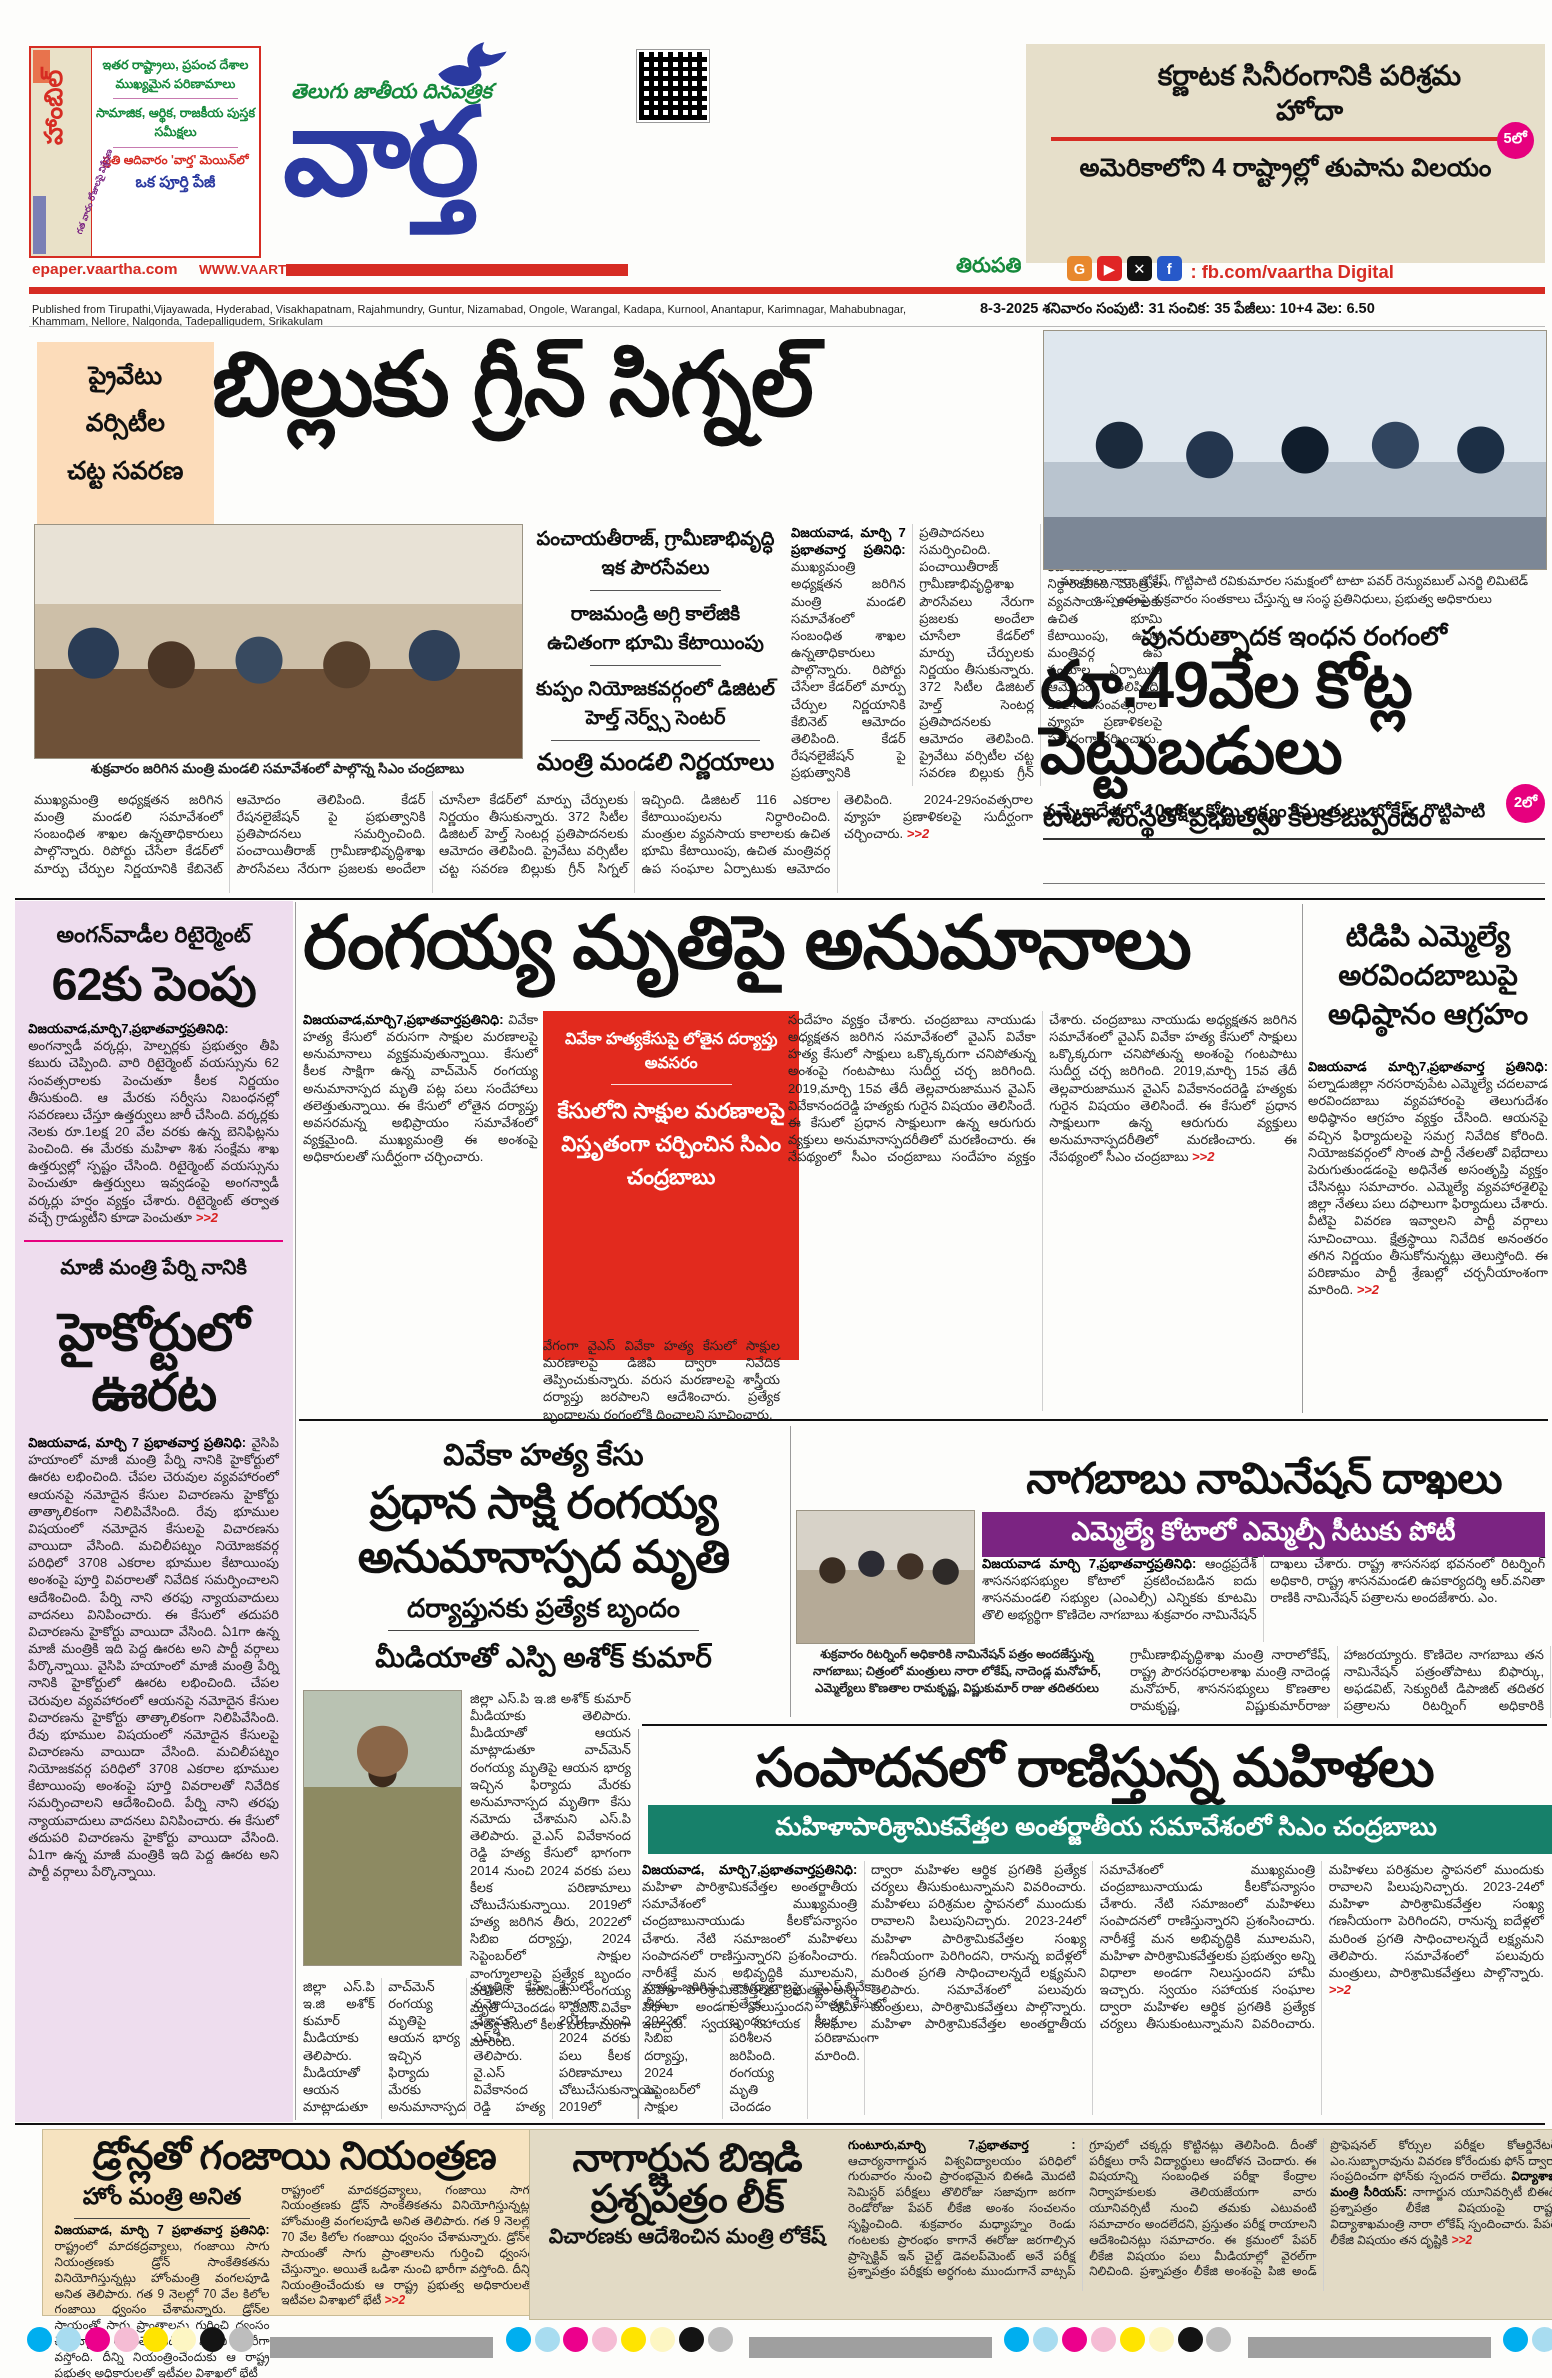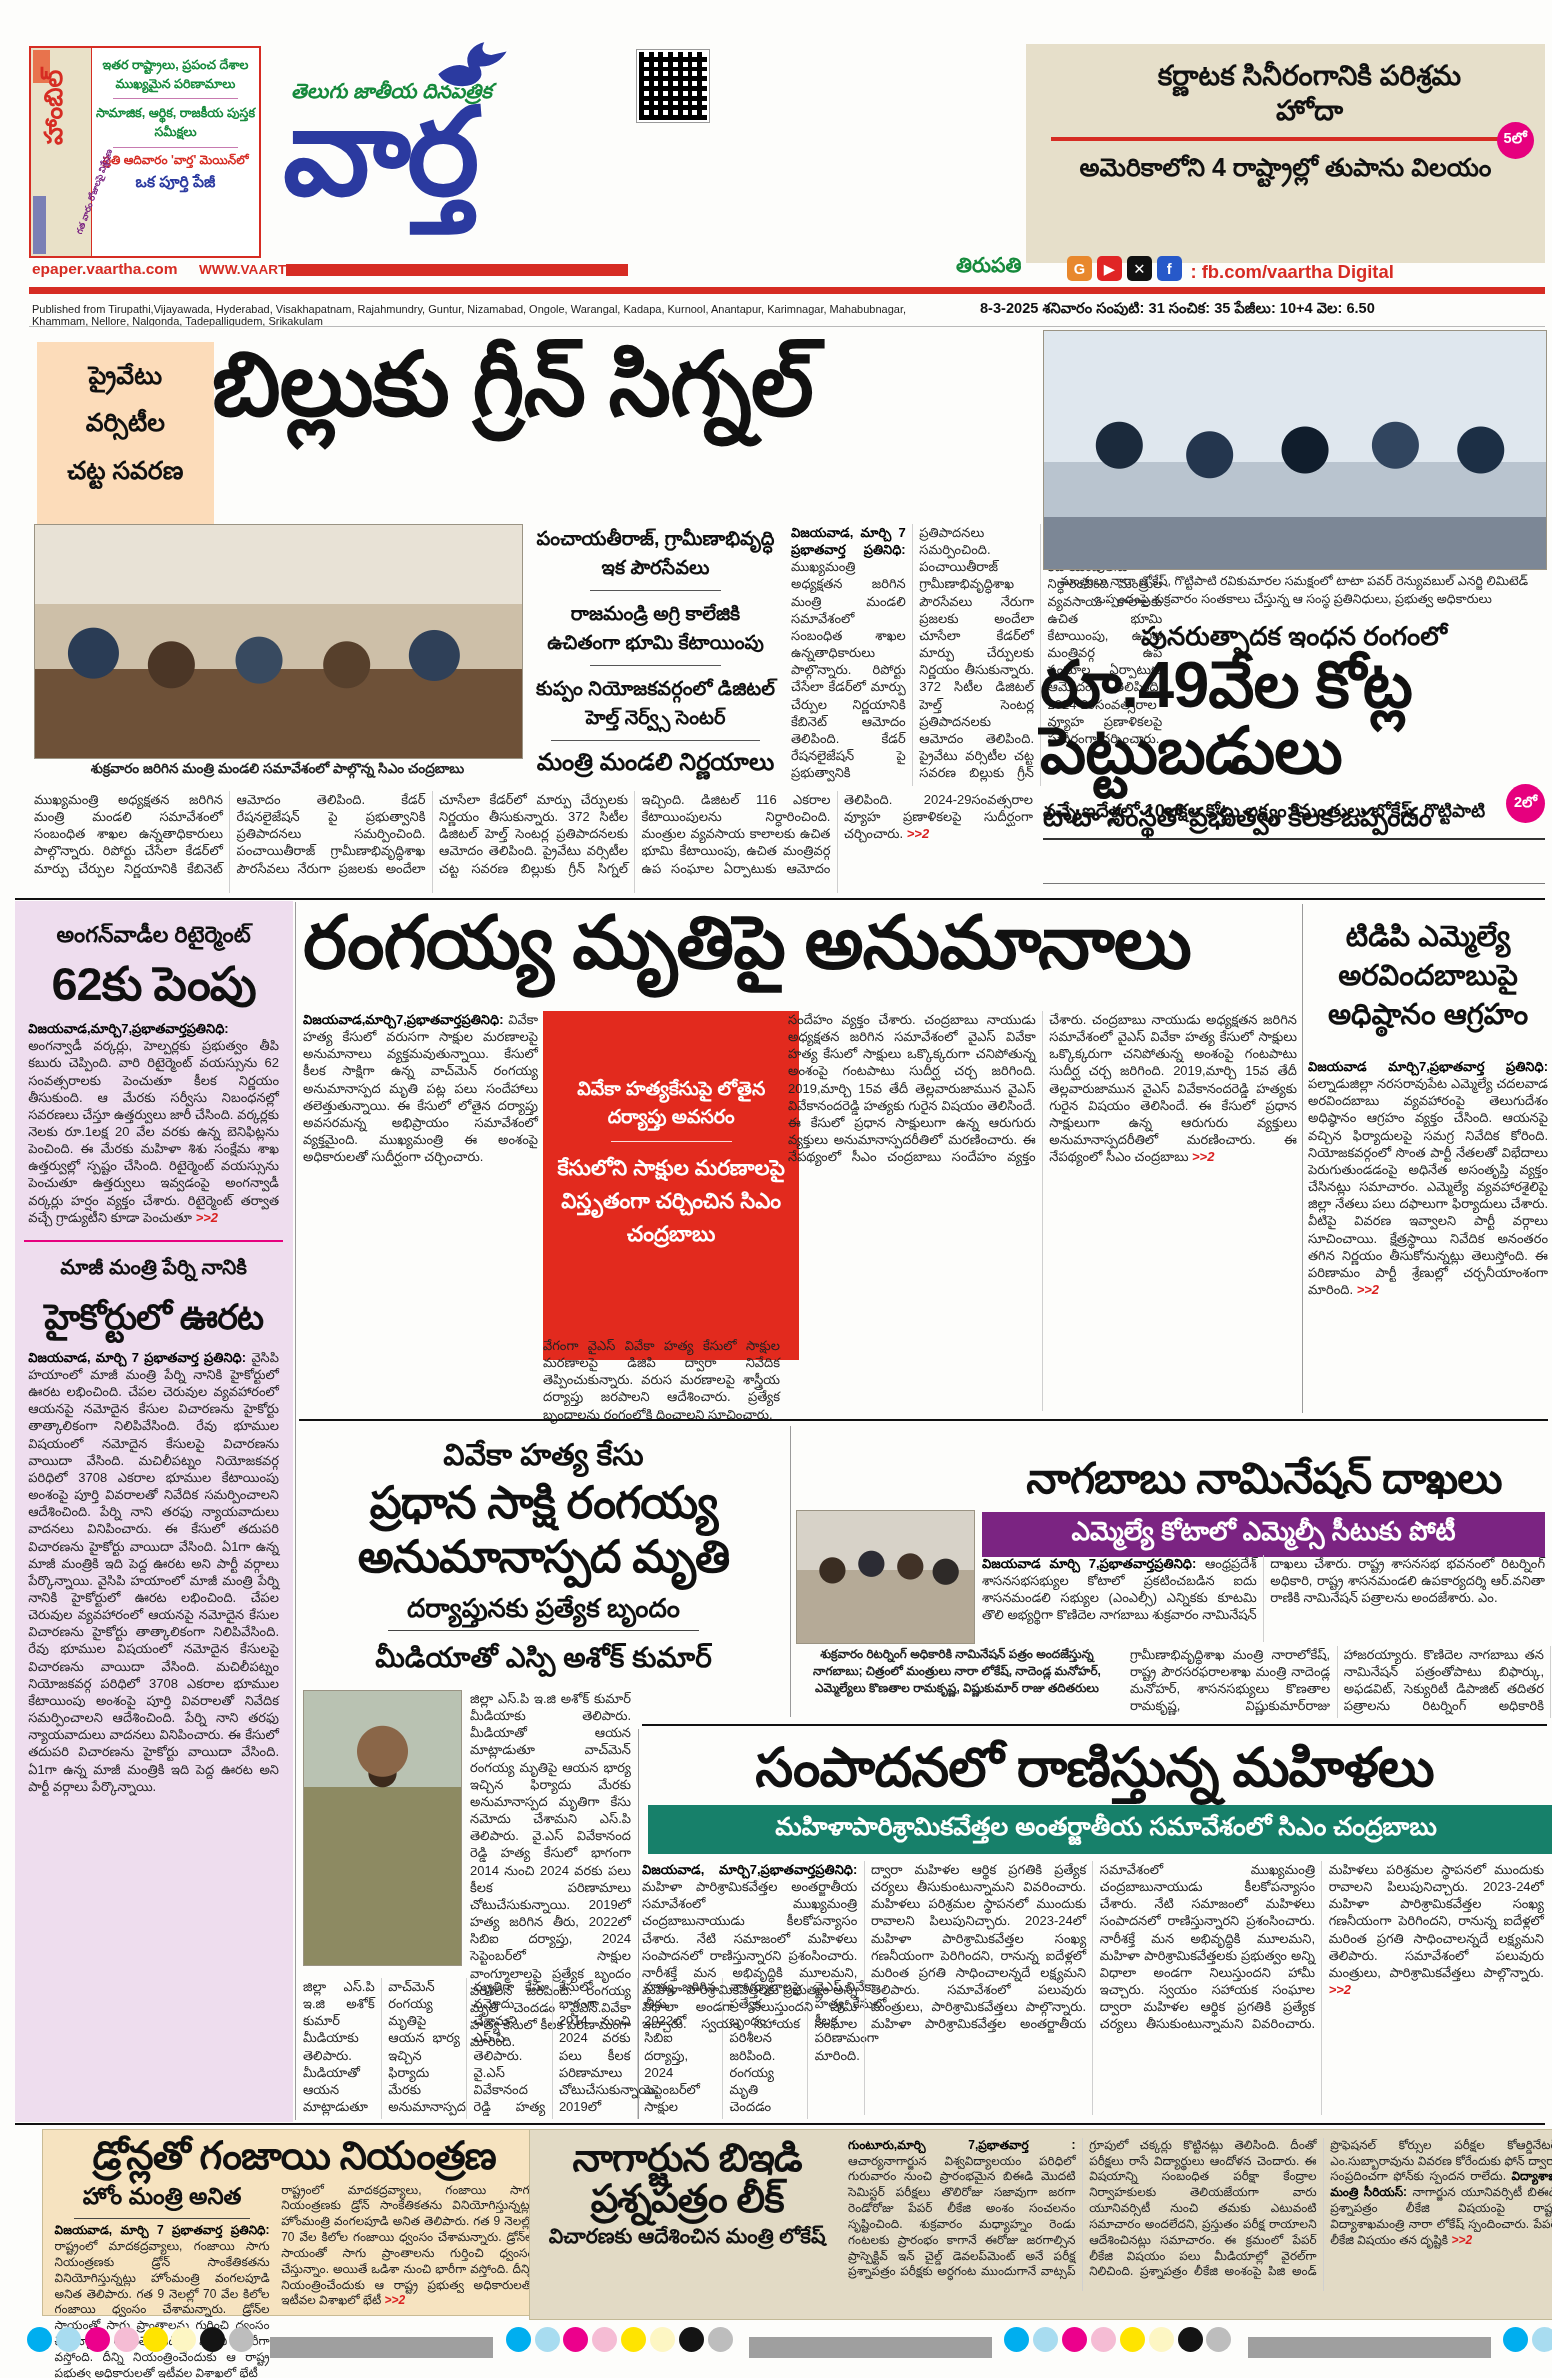--- a/index.html
+++ b/index.html
@@ -149,36 +149,36 @@
   <div class="abs pinkcol" style="left:14.6px;top:901px;width:278px;height:1221px;padding:0;">
     <div class="center" style="font-weight:800;font-size:22px;padding-top:21.3px;color:#111;">అంగన్‌వాడీల రిటైర్మెంట్</div>
     <div class="center hl" style="font-size:47px;margin-top:5.8px;">62కు పెంపు</div>
     <div class="body" style="padding:11.6px 13.6px 0 13.6px;">
       <span class="dateline">విజయవాడ,మార్చి7,ప్రభాతవార్తప్రతినిధి:</span>
       <span>అంగన్వాడీ వర్కర్లు, హెల్పర్లకు ప్రభుత్వం తీపి కబురు చెప్పింది. వారి రిటైర్మెంట్ వయస్సును 62 సంవత్సరాలకు పెంచుతూ కీలక నిర్ణయం తీసుకుంది. ఆ మేరకు సర్వీసు నిబంధనల్లో సవరణలు చేస్తూ ఉత్తర్వులు జారీ చేసింది. వర్కర్లకు నెలకు రూ.1లక్ష 20 వేల వరకు ఉన్న బెనిఫిట్లను పెంచింది. ఈ మేరకు మహిళా శిశు సంక్షేమ శాఖ ఉత్తర్వుల్లో స్పష్టం చేసింది. రిటైర్మెంట్ వయస్సును పెంచుతూ ఉత్తర్వులు ఇవ్వడంపై అంగన్వాడీ వర్కర్లు హర్షం వ్యక్తం చేశారు. రిటైర్మెంట్ తర్వాత వచ్చే గ్రాడ్యుటీని కూడా పెంచుతూ</span>
       <span class="jump">&gt;&gt;2</span>
     </div>
     <div style="height:2.9px;background:#e6007e;margin:13.6px 9.7px;"></div>
     <div class="center" style="font-weight:800;font-size:20.4px;color:#111;">మాజీ మంత్రి పేర్ని నానికి</div>
-    <div class="center hl" style="font-size:35px;margin-top:13px;line-height:1.15;">హైకోర్టులో ఊరట</div>
+    <div class="center hl" style="font-size:52px;margin-top:19px;line-height:1.15;">హైకోర్టులో ఊరట</div>
     <div class="body" style="padding:11.6px 13.6px 0 13.6px;">
       <span class="dateline">విజయవాడ, మార్చి 7 ప్రభాతవార్త ప్రతినిధి:</span>
       <span>వైసిపి హయాంలో మాజీ మంత్రి పేర్ని నానికి హైకోర్టులో ఊరట లభించింది. చేపల చెరువుల వ్యవహారంలో ఆయనపై నమోదైన కేసుల విచారణను హైకోర్టు తాత్కాలికంగా నిలిపివేసింది. రేవు భూముల విషయంలో నమోదైన కేసులపై విచారణను వాయిదా వేసింది. మచిలీపట్నం నియోజకవర్గ పరిధిలో 3708 ఎకరాల భూముల కేటాయింపు అంశంపై పూర్తి వివరాలతో నివేదిక సమర్పించాలని ఆదేశించింది. పేర్ని నాని తరఫు న్యాయవాదులు వాదనలు వినిపించారు. ఈ కేసులో తదుపరి విచారణను హైకోర్టు వాయిదా వేసింది. ఏ1గా ఉన్న మాజీ మంత్రికి ఇది పెద్ద ఊరట అని పార్టీ వర్గాలు పేర్కొన్నాయి.</span>
       <span>వైసిపి హయాంలో మాజీ మంత్రి పేర్ని నానికి హైకోర్టులో ఊరట లభించింది. చేపల చెరువుల వ్యవహారంలో ఆయనపై నమోదైన కేసుల విచారణను హైకోర్టు తాత్కాలికంగా నిలిపివేసింది. రేవు భూముల విషయంలో నమోదైన కేసులపై విచారణను వాయిదా వేసింది. మచిలీపట్నం నియోజకవర్గ పరిధిలో 3708 ఎకరాల భూముల కేటాయింపు అంశంపై పూర్తి వివరాలతో నివేదిక సమర్పించాలని ఆదేశించింది. పేర్ని నాని తరఫు న్యాయవాదులు వాదనలు వినిపించారు. ఈ కేసులో తదుపరి విచారణను హైకోర్టు వాయిదా వేసింది. ఏ1గా ఉన్న మాజీ మంత్రికి ఇది పెద్ద ఊరట అని పార్టీ వర్గాలు పేర్కొన్నాయి.</span>
     </div>
   </div>
   <div class="abs rule-v" style="left:295px;top:902px;height:1218px;"></div>
 
   <div class="abs hl" style="left:303px;top:904px;width:995px;font-size:74px;">రంగయ్య మృతిపై అనుమానాలు</div>
   <div class="abs body" style="left:303px;top:1011px;width:235px;height:400px;">
     <span class="dateline">విజయవాడ,మార్చి7,ప్రభాతవార్తప్రతినిధి:</span>
     <span>వివేకా హత్య కేసులో వరుసగా సాక్షుల మరణాలపై అనుమానాలు వ్యక్తమవుతున్నాయి. కేసులో కీలక సాక్షిగా ఉన్న వాచ్‌మెన్ రంగయ్య అనుమానాస్పద మృతి పట్ల పలు సందేహాలు తలెత్తుతున్నాయి. ఈ కేసులో లోతైన దర్యాప్తు అవసరమన్న అభిప్రాయం సమావేశంలో వ్యక్తమైంది. ముఖ్యమంత్రి ఈ అంశంపై అధికారులతో సుదీర్ఘంగా చర్చించారు.</span>
   </div>
   <div class="abs redbox" style="left:543px;top:1011px;width:237px;height:318px;padding:15.5px 9.7px;">
-    <div style="font-size:19px;line-height:1.5;margin-top:48px;">వివేకా హత్యకేసుపై లోతైన దర్యాప్తు అవసరం</div>
+    <div style="font-size:16px;line-height:1.5;">వివేకా హత్యకేసుపై లోతైన దర్యాప్తు అవసరం</div>
     <div class="whiterule" style="margin:9.7px 58px;"></div>
     <div style="font-size:21.3px;line-height:1.55;">కేసులోని సాక్షుల మరణాలపై విస్తృతంగా చర్చించిన సిఎం చంద్రబాబు</div>
   </div>
   <div class="abs body" style="left:543px;top:1337px;width:237px;height:74px;">వేగంగా వైఎస్ వివేకా హత్య కేసులో సాక్షుల మరణాలపై డిజిపి ద్వారా నివేదిక తెప్పించుకున్నారు. వరుస మరణాలపై శాస్త్రీయ దర్యాప్తు జరపాలని ఆదేశించారు. ప్రత్యేక బృందాలను రంగంలోకి దించాలని సూచించారు.</div>
   <div class="abs body cols2" style="left:788px;top:1011px;width:509px;height:400px;">
     <span>సందేహం వ్యక్తం చేశారు. చంద్రబాబు నాయుడు అధ్యక్షతన జరిగిన సమావేశంలో వైఎస్ వివేకా హత్య కేసులో సాక్షులు ఒక్కొక్కరుగా చనిపోతున్న అంశంపై గంటపాటు సుదీర్ఘ చర్చ జరిగింది. 2019,మార్చి 15వ తేదీ తెల్లవారుజామున వైఎస్ వివేకానందరెడ్డి హత్యకు గురైన విషయం తెలిసిందే. ఈ కేసులో ప్రధాన సాక్షులుగా ఉన్న ఆరుగురు వ్యక్తులు అనుమానాస్పదరీతిలో మరణించారు. ఈ నేపథ్యంలో సీఎం చంద్రబాబు</span>
     <span>సందేహం వ్యక్తం చేశారు. చంద్రబాబు నాయుడు అధ్యక్షతన జరిగిన సమావేశంలో వైఎస్ వివేకా హత్య కేసులో సాక్షులు ఒక్కొక్కరుగా చనిపోతున్న అంశంపై గంటపాటు సుదీర్ఘ చర్చ జరిగింది. 2019,మార్చి 15వ తేదీ తెల్లవారుజామున వైఎస్ వివేకానందరెడ్డి హత్యకు గురైన విషయం తెలిసిందే. ఈ కేసులో ప్రధాన సాక్షులుగా ఉన్న ఆరుగురు వ్యక్తులు అనుమానాస్పదరీతిలో మరణించారు. ఈ నేపథ్యంలో సీఎం చంద్రబాబు</span>
     <span class="jump">&gt;&gt;2</span>
   </div>
   <div class="abs rule-v" style="left:1302px;top:904px;height:509px;"></div>

